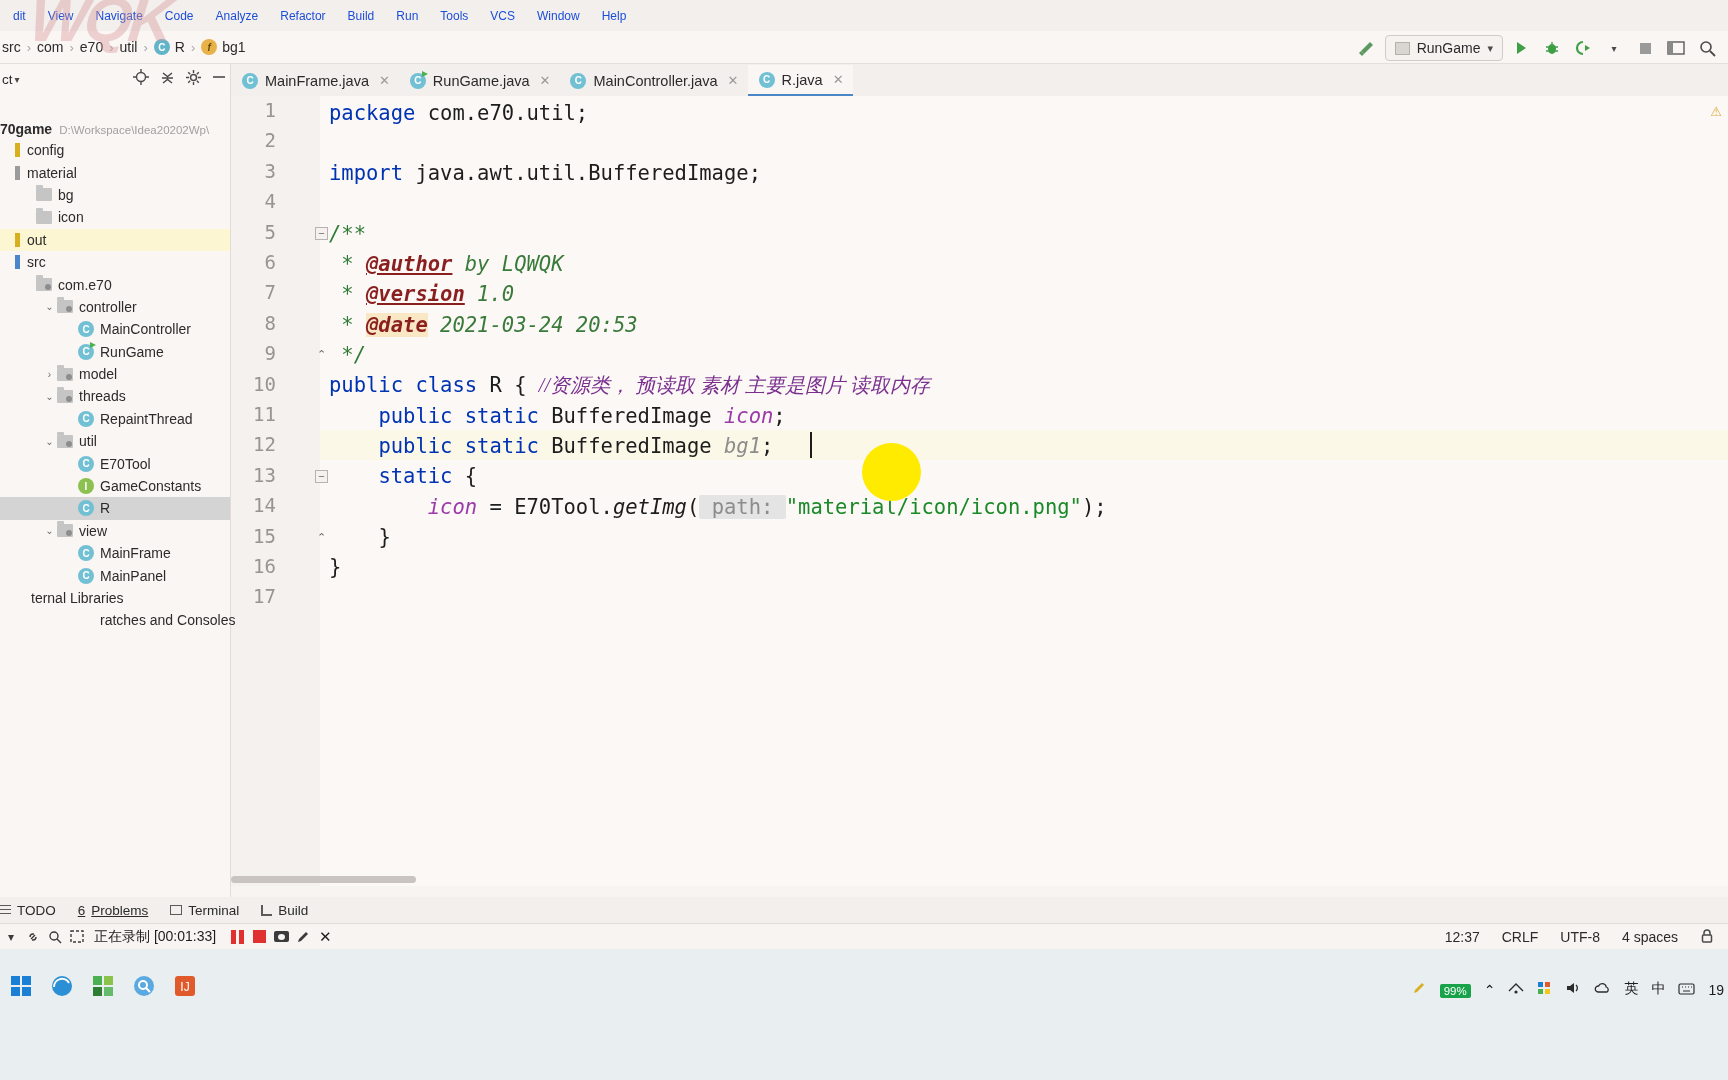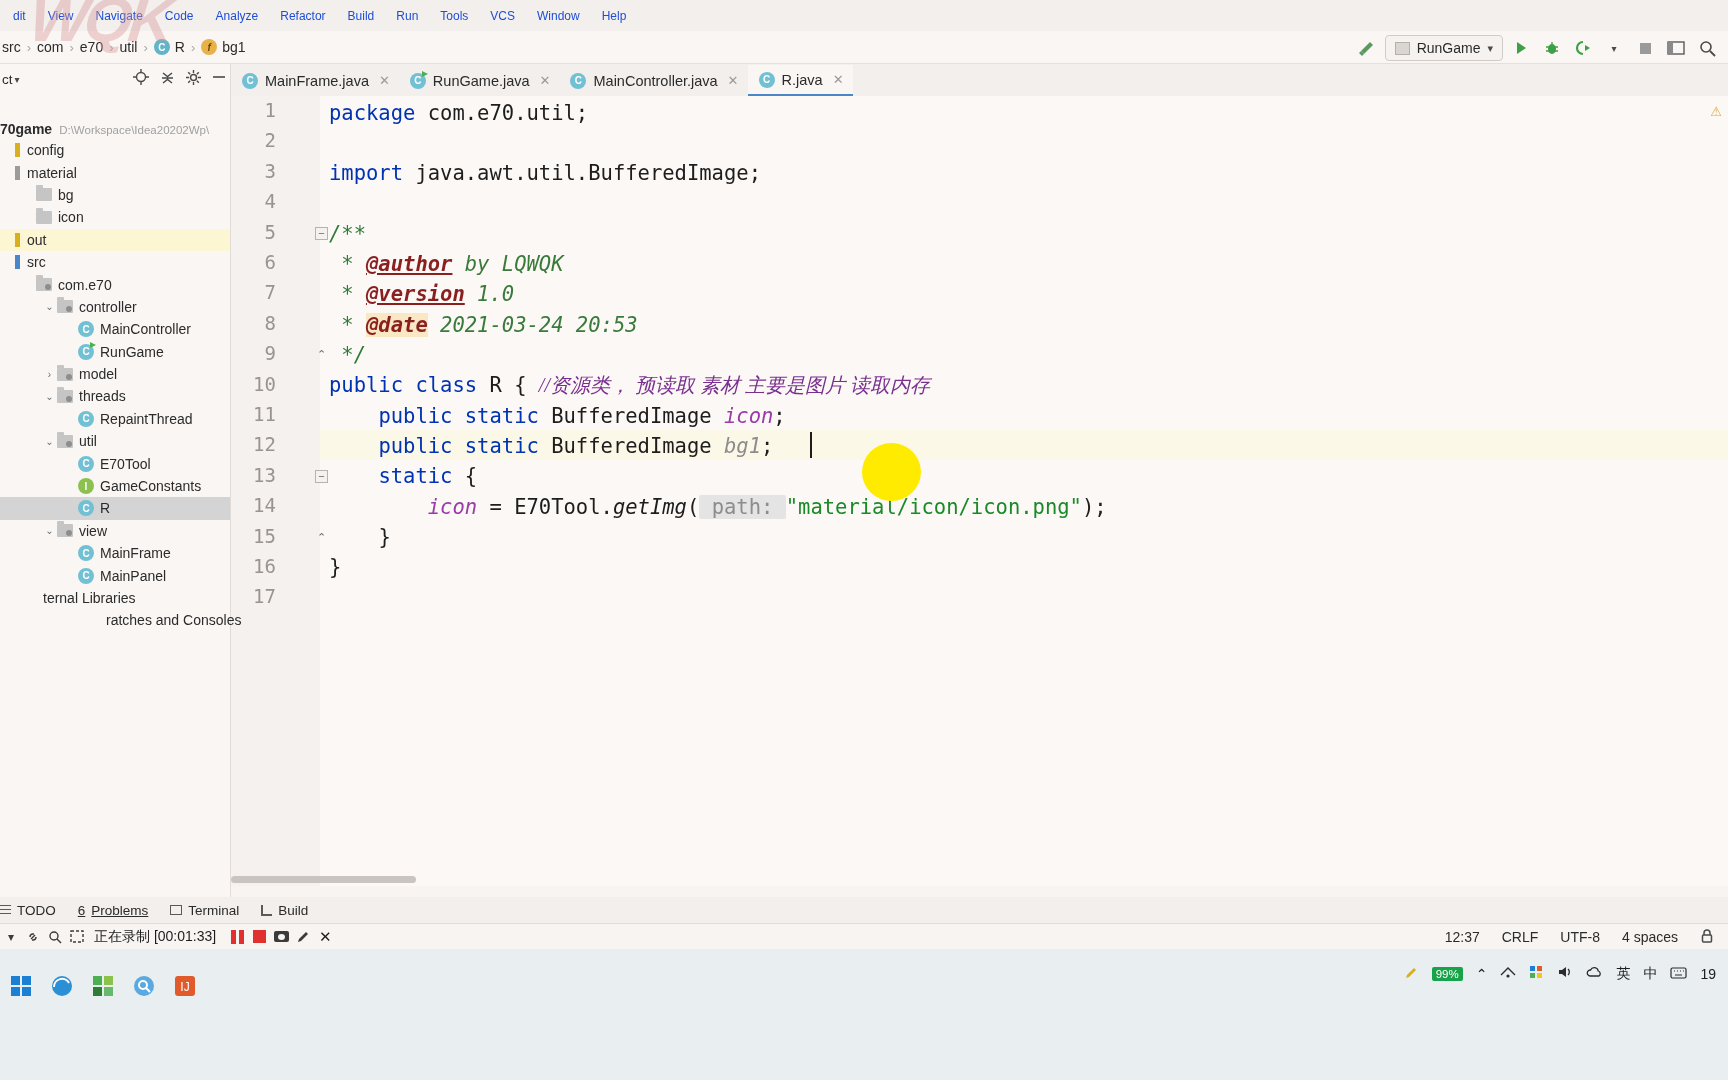--- a/index.html
+++ b/index.html
@@ -187,21 +187,21 @@
     position:absolute;right:14px;top:0;height:26px;display:flex;align-items:center;gap:22px;
     font-size:14px;color:#2b2b2b;white-space:nowrap;
   }
   #status-left-txt{position:absolute;left:2px;top:5px;font-size:13px;color:#2b2b2b;}
   
   #taskbar{
     position:absolute;left:0;top:949px;width:1728px;height:131px;background:#e9eef1;z-index:30;
   }
   #tb-apps{position:absolute;left:0;top:12px;height:49px;display:flex;align-items:center;gap:0;}
   .tapp{width:41px;height:49px;display:flex;align-items:center;justify-content:center;}
-  #tb-tray{position:absolute;right:12px;top:0;height:49px;display:flex;align-items:center;gap:13px;
+  #tb-tray{position:absolute;right:4px;top:0;height:49px;display:flex;align-items:flex-end;gap:13px;
     font-size:13px;color:#1d1d1d;}
   .battery{display:flex;align-items:center;background:#18a24a;color:#fff;border-radius:2px;
     padding:1px 4px;font-size:11.5px;}
   .tray-ico{font-size:14px;color:#1d1d1d;}
 </style>
 </head>
 <body>
 
 <div id="watermark">WQK</div>
 
@@ -429,26 +429,26 @@
       <div class="trow" style="padding-left: 63px;">
         <span class="arrow"></span>
         <span class="ico-c">C</span>
         <span>MainFrame</span>
       </div>
       <div class="trow" style="padding-left: 63px;">
         <span class="arrow"></span>
         <span class="ico-c">C</span>
         <span>MainPanel</span>
       </div>
-      <div class="trow" style="padding-left: 16px;">
+      <div class="trow" style="padding-left: 4px;">
         <span class="arrow"></span>
         <span class="barico" style="background: transparent;"></span>
         <span>ternal Libraries</span>
       </div>
-      <div class="trow" style="padding-left: 6px; gap: 44px;">
+      <div class="trow" style="padding-left: 0px; gap: 44px;">
         <span class="arrow"></span>
         <span class="barico" style="background: transparent;"></span>
         <span>ratches and Consoles</span>
       </div>
     </div>
 </div>
 
 <div id="tabbar">
     <div class="etab">
       <span class="ico-c" style="margin-right: 0px;">C</span>

